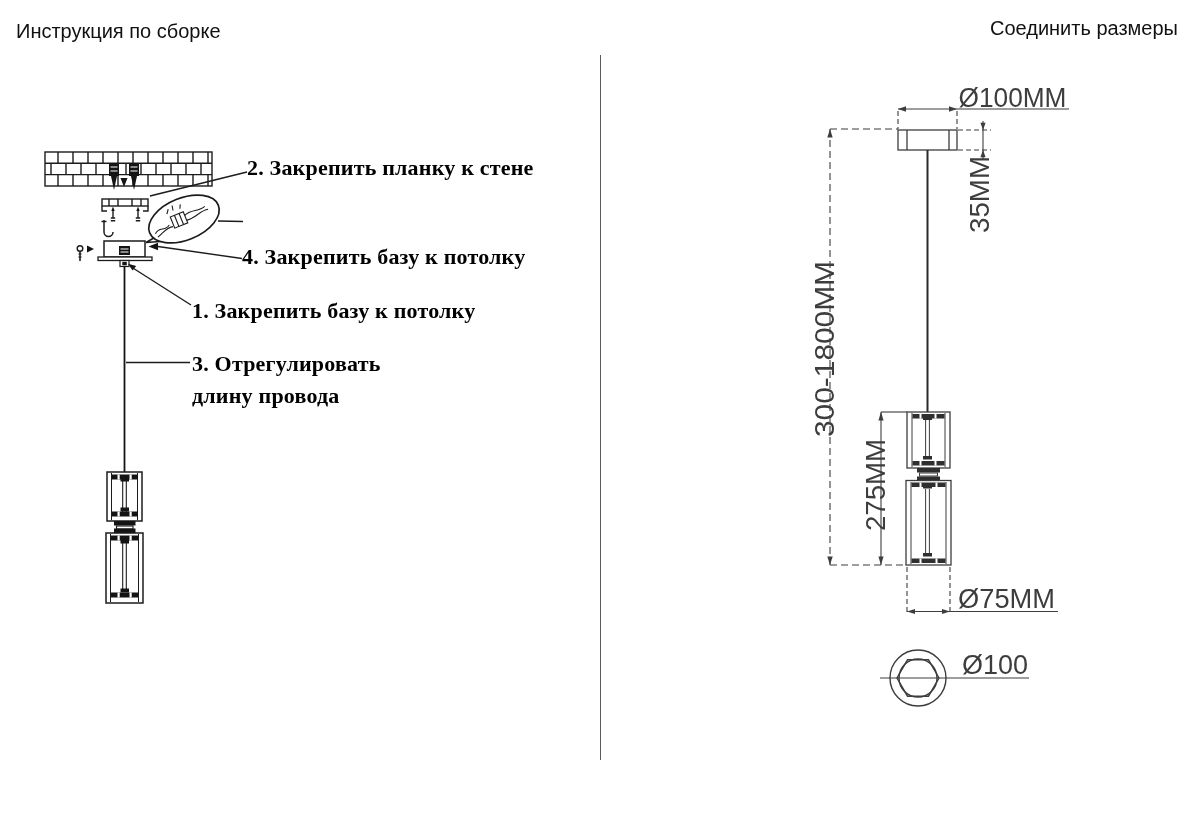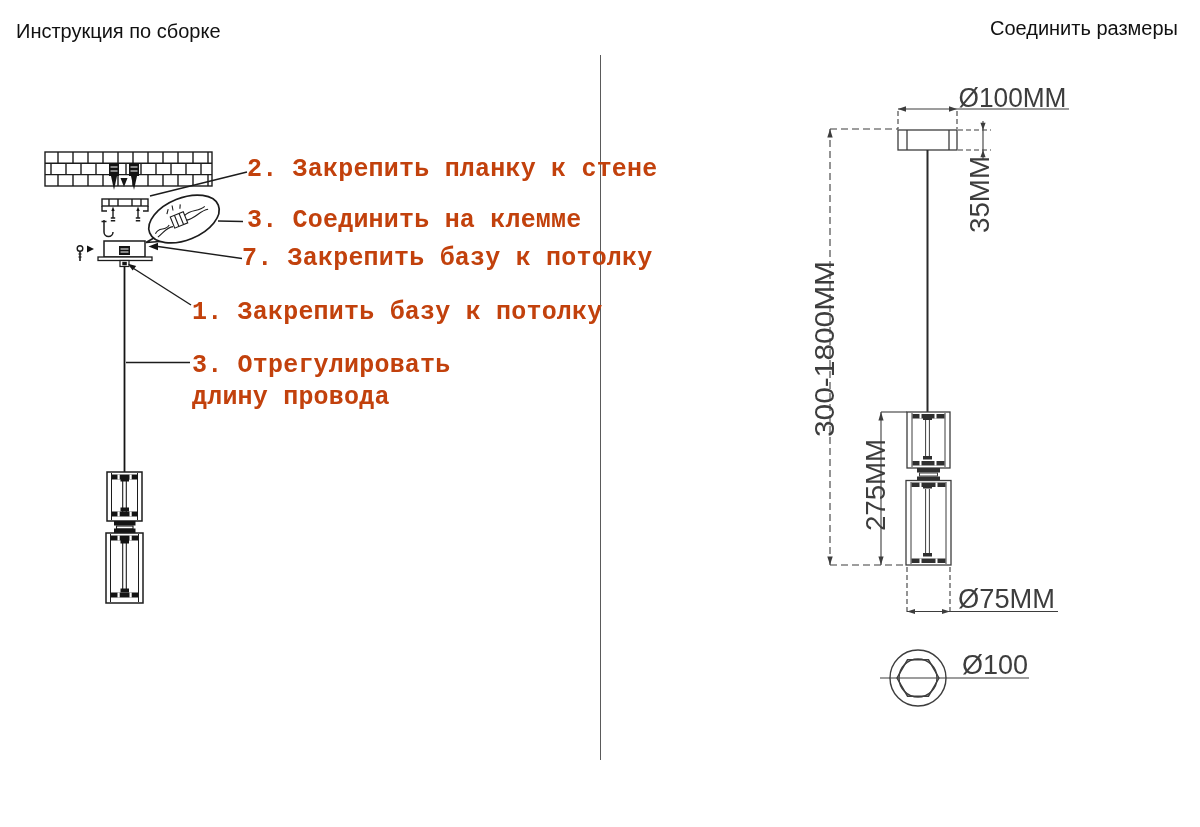--- a/index.html
+++ b/index.html
@@ -4,22 +4,22 @@
 <style>
   html,body{margin:0;padding:0;background:#fff;}
   body{width:1200px;height:827px;overflow:hidden;position:relative;
        font-family:"Liberation Sans",sans-serif;}
   .page{position:absolute;left:0;top:0;width:1200px;height:629px;background:#fff;}
   .hdr{position:absolute;font-size:20px;color:#111;white-space:nowrap;}
   .hdr-left{left:16px;top:20px;}
   .hdr-right{right:22px;top:17px;}
   .divider{position:absolute;left:600px;top:55px;width:1px;height:705px;background:#5a5a5a;}
   .art{position:absolute;left:0;top:0;width:1200px;height:827px;}
-  .step{position:absolute;font-family:Liberation Mono, monospace;font-weight:bold;
-        font-size:25px;color:#c2410c;white-space:nowrap;letter-spacing:.2px;}
+  .step{position:absolute;font-family:Liberation Serif, serif;font-weight:bold;
+        font-size:22px;color:#000000;white-space:nowrap;letter-spacing:.2px;}
   #step2{left:247px;top:155px;}
   #step3{left:247px;top:206px;}
   #step4{left:242px;top:244px;}
   #step1{left:192px;top:298px;}
   #step5a{left:192px;top:351px;}
   #step5b{left:192px;top:383px;}
   .caption{position:absolute;left:0;top:776px;width:1200px;text-align:center;
            font-size:20px;color:#111;}
   .dim{font-family:"Liberation Sans",sans-serif;font-size:27px;fill:#3d3d3d;}
 </style>
@@ -231,19 +231,18 @@
         <circle cx="918" cy="678" r="28"></circle>
         <circle cx="918" cy="678" r="19"></circle>
         <polygon points="939,678 928.5,659.8 907.5,659.8 897,678 907.5,696.2 928.5,696.2"></polygon>
         <path d="M880 678H1029" stroke-width="1.2"></path>
         <text class="dim" x="962" y="674" textLength="66" lengthAdjust="spacingAndGlyphs" stroke="none">Ø100</text>
       </g>
     </g>
   </svg>
 
   <div class="step" id="step2">2. Закрепить планку к стене</div>
-  <div class="step" id="step3">3. Соединить на клемме</div>
-  <div class="step" id="step4">7. Закрепить базу к потолку</div>
+  <div class="step" id="step4">4. Закрепить базу к потолку</div>
   <div class="step" id="step1">1. Закрепить базу к потолку</div>
   <div class="step" id="step5a">3. Отрегулировать</div>
   <div class="step" id="step5b">длину провода</div>
 
 </div>
 
 </body></html>

